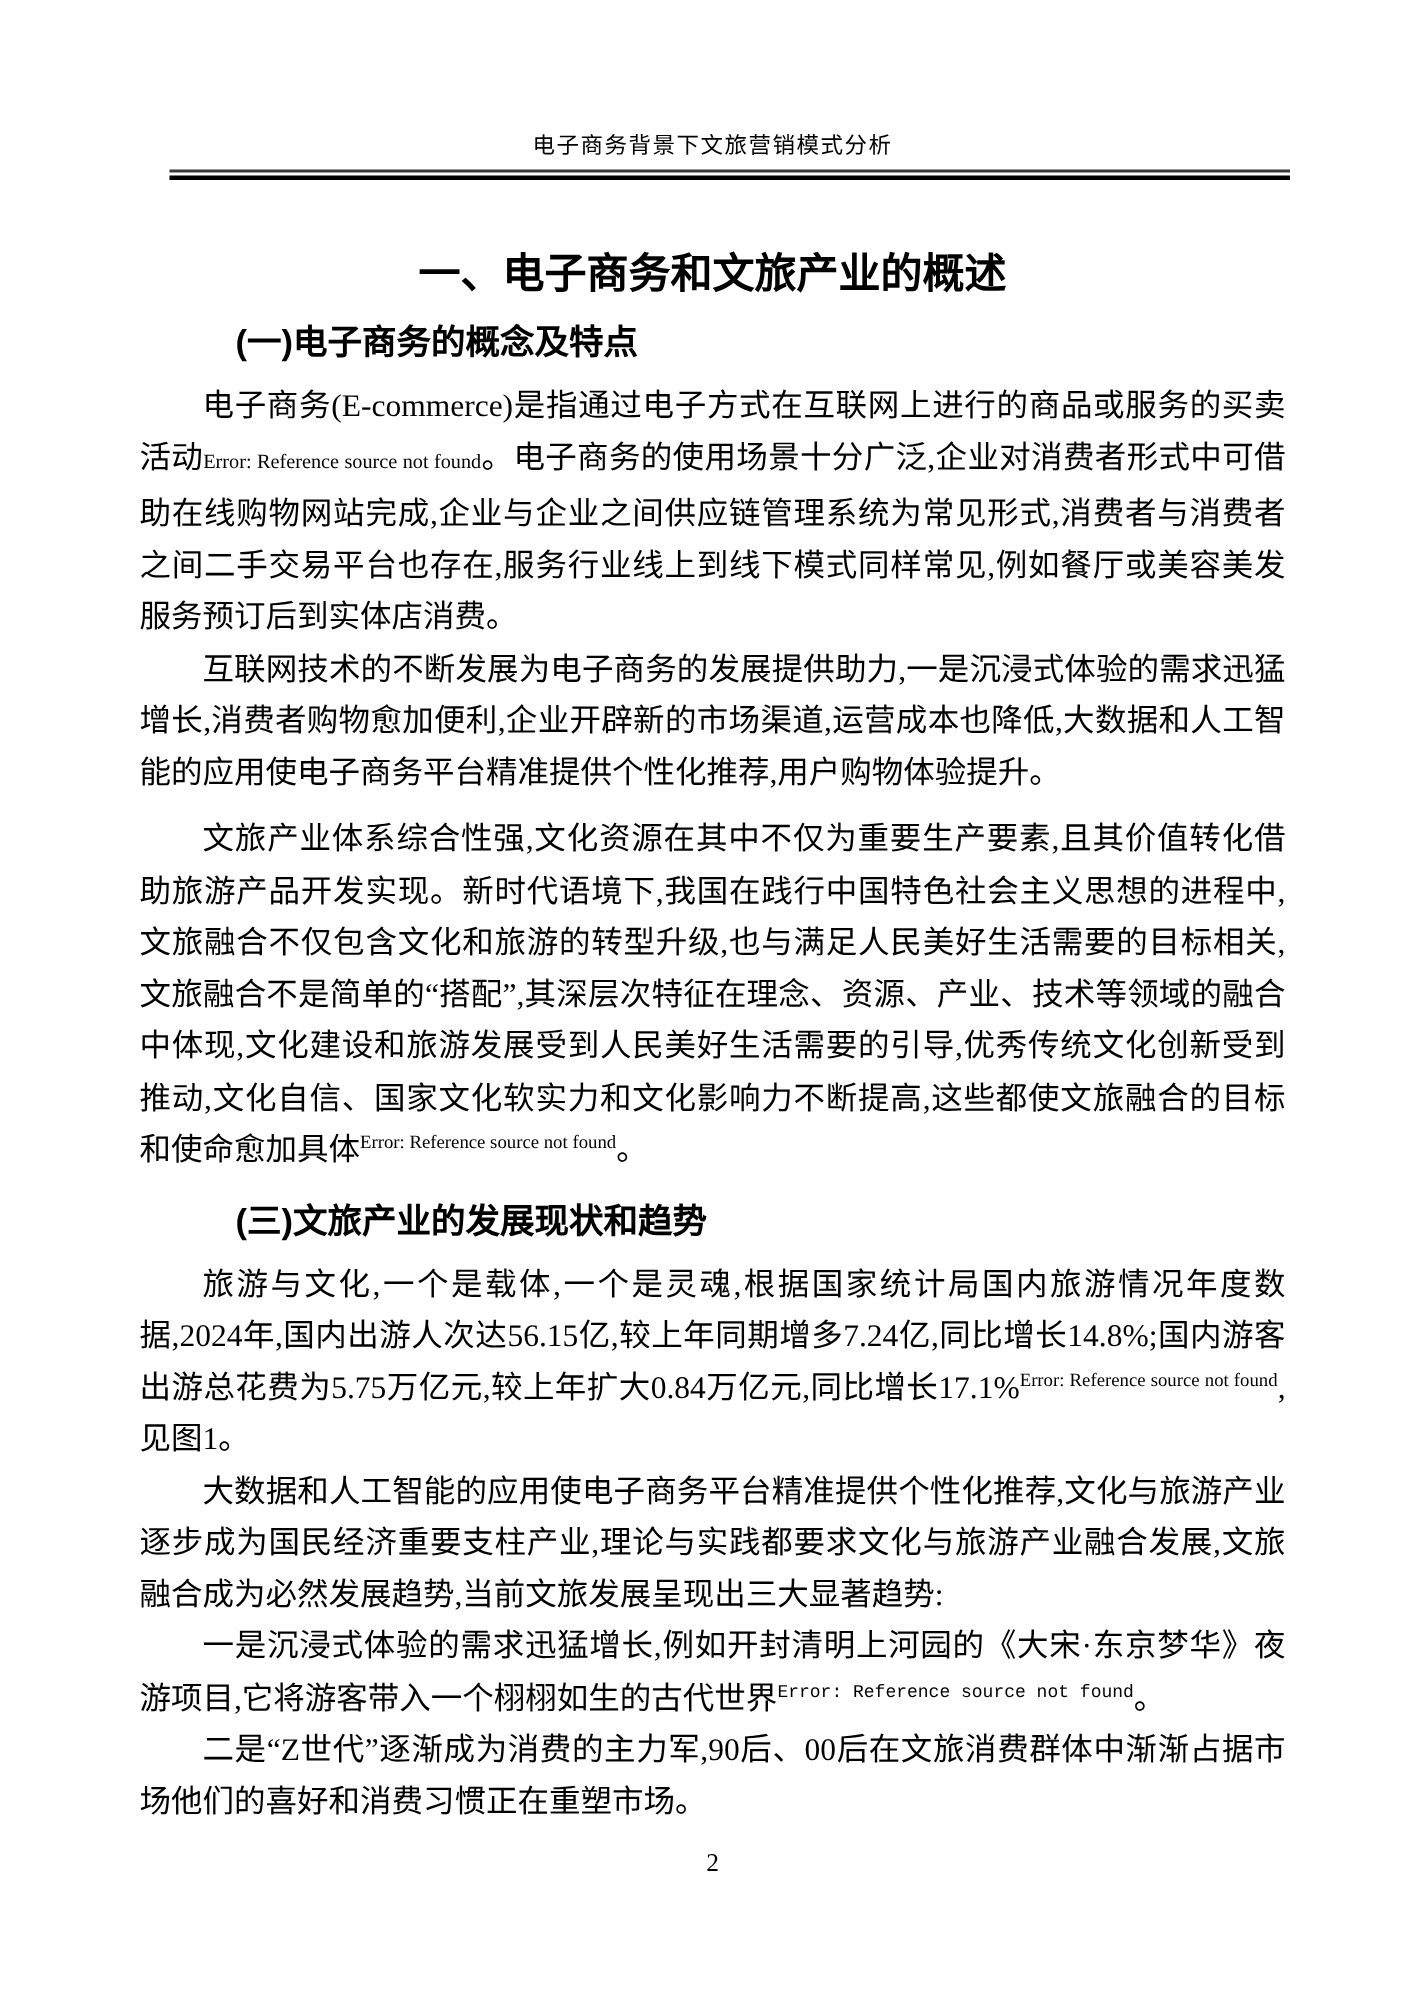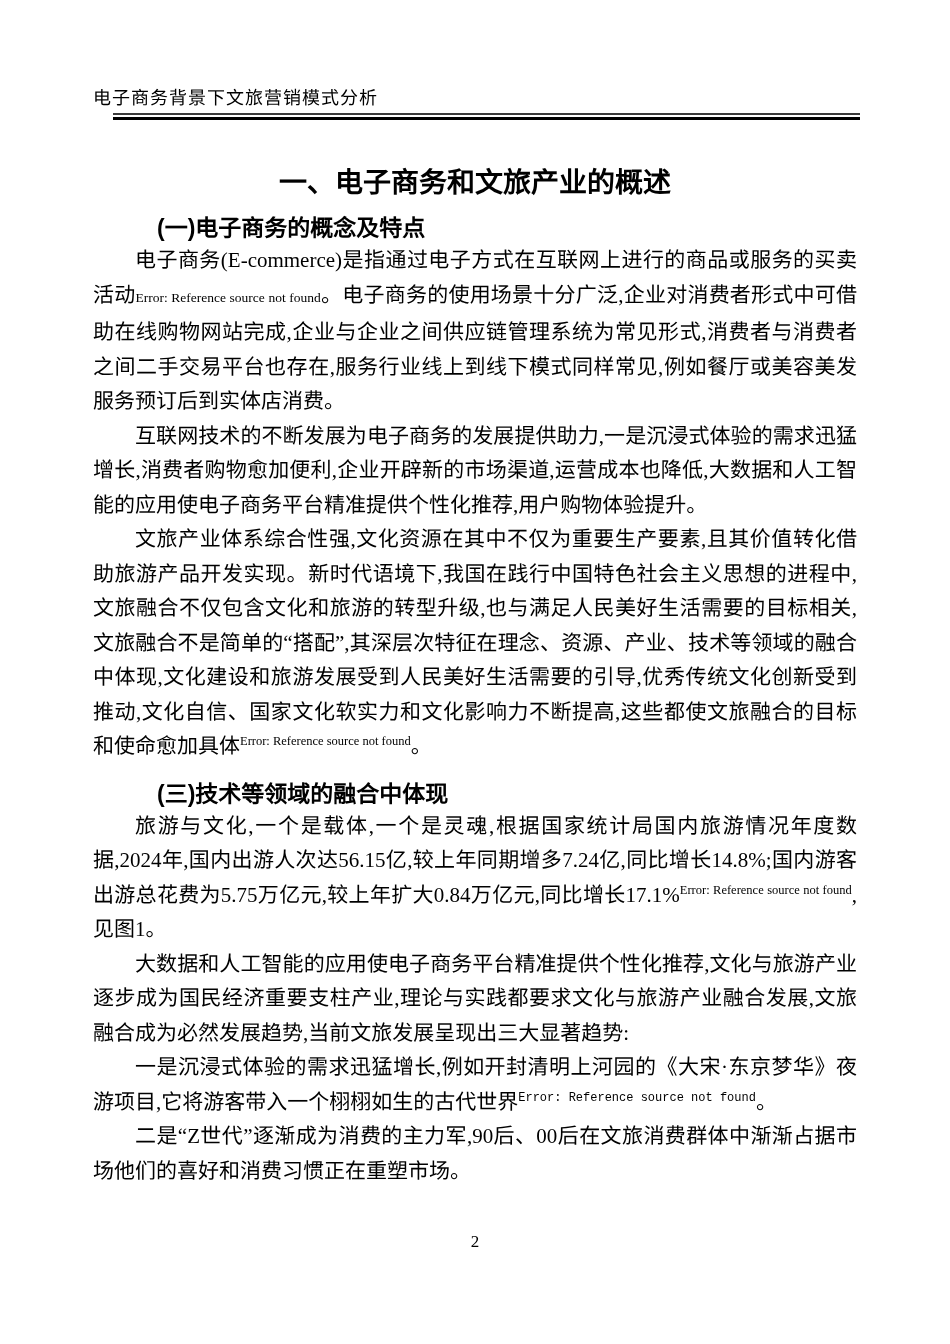--- a/index.html
+++ b/index.html
@@ -14,22 +14,23 @@
     margin: 0 auto;
     box-sizing: border-box;
     padding: 0 93px;
     background: #ffffff;
     color: #000000;
     font-family: "Liberation Serif", "DejaVu Serif", serif;
     overflow: hidden;
   }
   .header-text {
     padding-top: 88px;
-    font-size: 18px;
+    font-size: 15px;
     line-height: 20px;
+    text-align: center;
     letter-spacing: 1px;
   }
   .header-rule {
     margin-top: 5px;
     margin-left: 20px;
     width: 747px;
     height: 2px;             
     border-top: 2px solid #3a3a3a;
     border-bottom: 3px solid #000000;
   }
@@ -52,21 +53,21 @@
   .sh-1 { }
   .sh-2 { margin-top: 9px; }
   .sh-3 { margin-top: 15px; }
   .body-para {
     margin: 0;
     font-size: 21px;
     line-height: 34.5px;
     text-align: justify;
     text-indent: 2em;
   }
-  .after-heading { }
+  .after-heading { margin-top: 10px; }
   .ref-inline {
     font-size: 13.5px;
     letter-spacing: 0;
     font-family: "Liberation Serif", "DejaVu Serif", serif;
   }
   .ref-sup {
     font-size: 12.5px;
     vertical-align: super;
     line-height: 0;
     font-family: "Liberation Serif", "DejaVu Serif", serif;
@@ -101,21 +102,21 @@
 
   <h2 class="section-heading sh-1">(一)电子商务的概念及特点</h2>
 
   <p class="body-para after-heading"><span>电子商务(E-commerce)是指通过电子方式在互联网上进行的商品或服务的买卖活动</span><span class="ref-inline">Error: Reference source not found</span><span>。电子商务的使用场景十分广泛,企业对消费者形式中可借助在线购物网站完成,企业与企业之间供应链管理系统为常见形式,消费者与消费者之间二手交易平台也存在,服务行业线上到线下模式同样常见,例如餐厅或美容美发服务预订后到实体店消费。</span></p>
 
   <p class="body-para">互联网技术的不断发展为电子商务的发展提供助力,一是沉浸式体验的需求迅猛增长,消费者购物愈加便利,企业开辟新的市场渠道,运营成本也降低,大数据和人工智能的应用使电子商务平台精准提供个性化推荐,用户购物体验提升。</p>
 
 
   <p class="body-para after-heading"><span>文旅产业体系综合性强,文化资源在其中不仅为重要生产要素,且其价值转化借助旅游产品开发实现。新时代语境下,我国在践行中国特色社会主义思想的进程中,文旅融合不仅包含文化和旅游的转型升级,也与满足人民美好生活需要的目标相关,文旅融合不是简单的“搭配”,其深层次特征在理念、资源、产业、技术等领域的融合中体现,文化建设和旅游发展受到人民美好生活需要的引导,优秀传统文化创新受到推动,文化自信、国家文化软实力和文化影响力不断提高,这些都使文旅融合的目标和使命愈加具体</span><span class="ref-sup">Error: Reference source not found</span><span>。</span></p>
 
-  <h2 class="section-heading sh-3">(三)技术等领域的融合中体现</h2>
+  <h2 class="section-heading sh-3">(三)文旅产业的发展现状和趋势</h2>
 
   <p class="body-para after-heading"><span>旅游与文化,一个是载体,一个是灵魂,根据国家统计局国内旅游情况年度数据,2024年,国内出游人次达56.15亿,较上年同期增多7.24亿,同比增长14.8%;国内游客出游总花费为5.75万亿元,较上年扩大0.84万亿元,同比增长17.1%</span><span class="ref-sup">Error: Reference source not found</span><span>,见图1。</span></p>
 
   <p class="body-para">大数据和人工智能的应用使电子商务平台精准提供个性化推荐,文化与旅游产业逐步成为国民经济重要支柱产业,理论与实践都要求文化与旅游产业融合发展,文旅融合成为必然发展趋势,当前文旅发展呈现出三大显著趋势:</p>
 
   <p class="body-para"><span>一是沉浸式体验的需求迅猛增长,例如开封清明上河园的《大宋·东京梦华》夜游项目,它将游客带入一个栩栩如生的古代世界</span><span class="ref-sup-mono">Error: Reference source not found</span><span>。</span></p>
 
   <p class="body-para">二是“Z世代”逐渐成为消费的主力军,90后、00后在文旅消费群体中渐渐占据市场他们的喜好和消费习惯正在重塑市场。</p>
 
   <div class="page-number">2</div>

